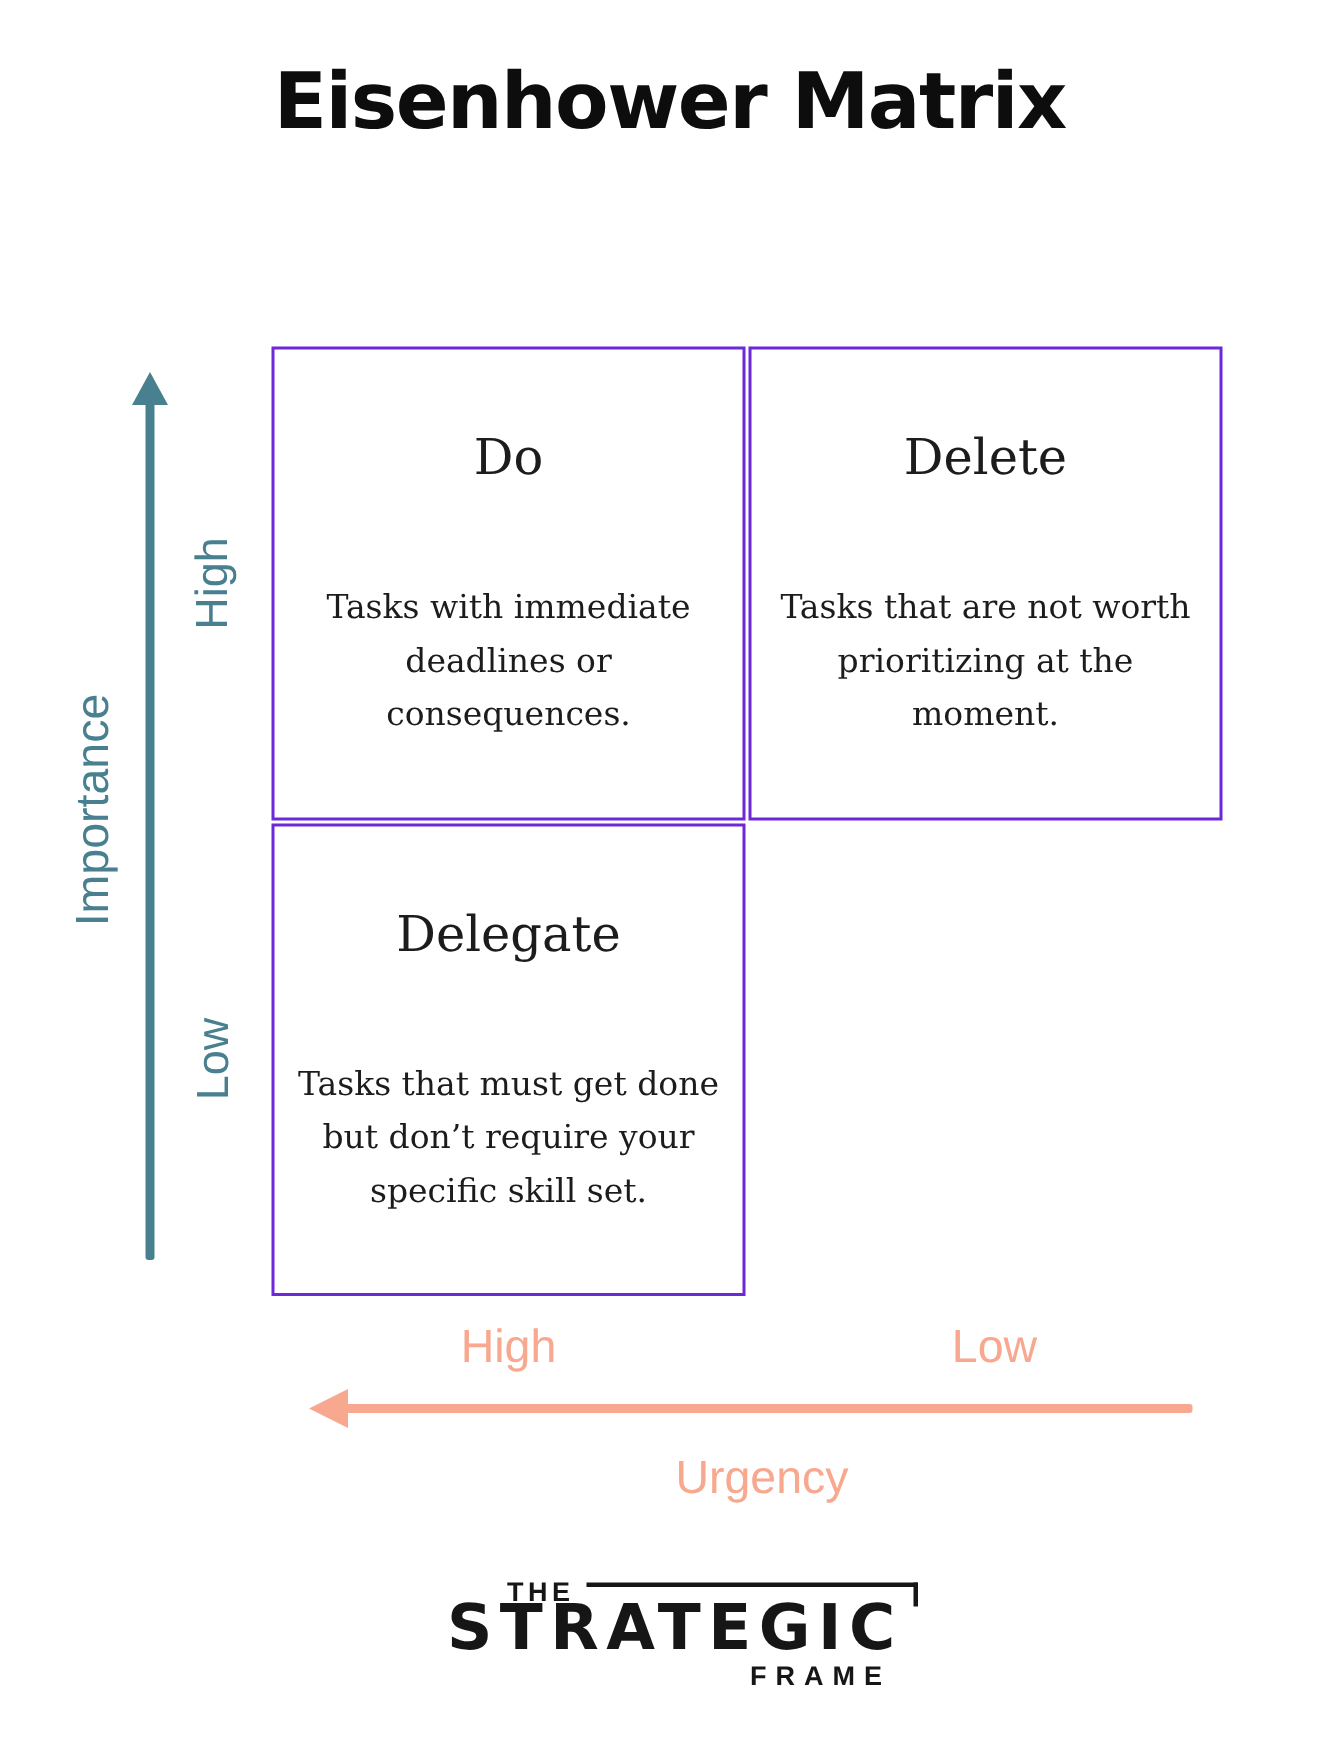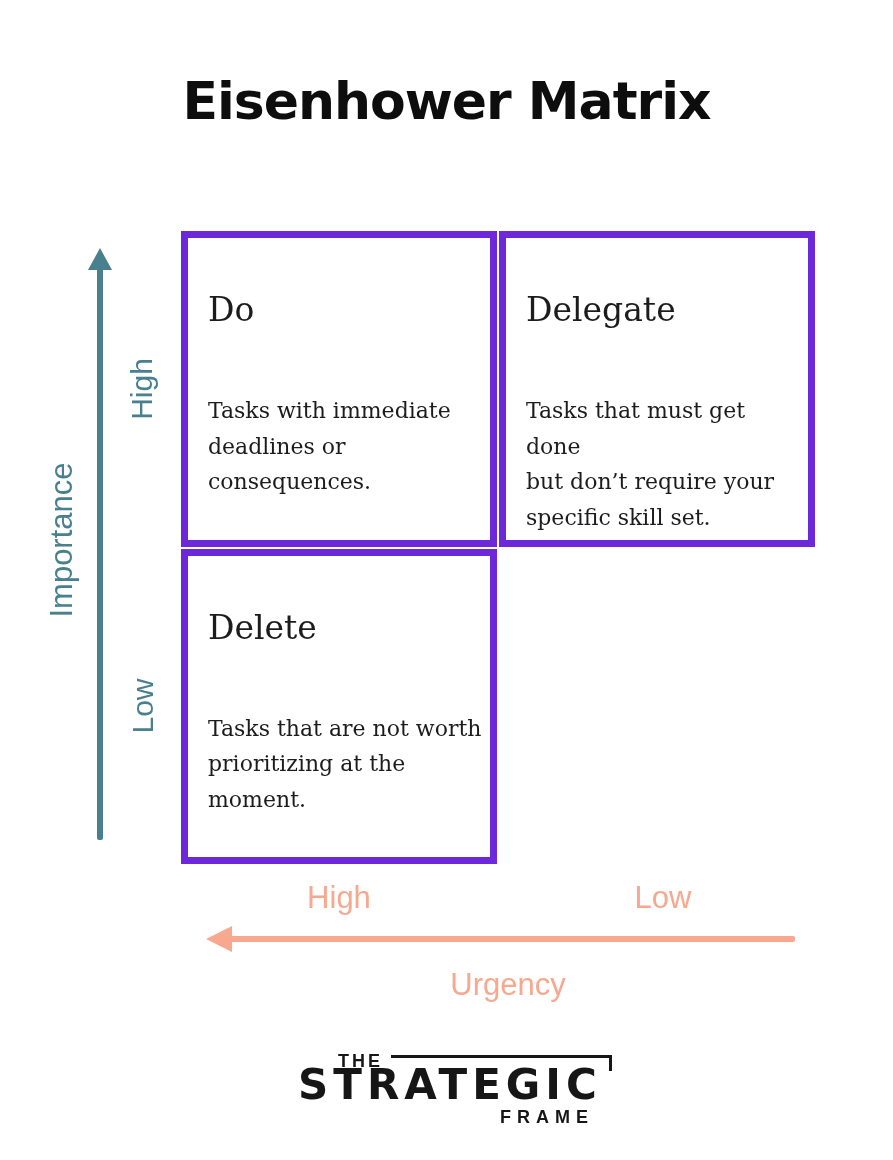--- a/index.html
+++ b/index.html
@@ -15,40 +15,39 @@
   
   .page-title {
     position: absolute;
     top: 38px; left: 0; width: 893px;
     text-align: center;
     font-family: "DejaVu Sans", sans-serif;
     font-weight: 800;
     font-size: 52px;
     letter-spacing: -1px;
     color: #0d0d0d;
-    margin-top: 33px;
   }
 
   
   .matrix {
     position: absolute;
     left: 181px; top: 231px;
     width: 634px; height: 633px;
     display: grid;
     grid-template-columns: 1fr 1fr;
     grid-template-rows: 1fr 1fr;
     gap: 2px;
     box-sizing: border-box;
   }
   .cell {
-    border: 7px solid #6d28d9;
+    border: 2px solid #6d28d9;
     background: #ffffff;
     box-sizing: border-box;
-    text-align: left;
-    padding: 52px 6px 0 20px;
+    text-align: center;
+    padding: 52px 6px 0 6px;
   }
   .cell h2 {
     margin: 0;
     font-family: "DejaVu Serif", serif;
     font-weight: 400;
     font-size: 33px;
     color: #1c1c1c;
   }
   .cell p {
     margin: 64px auto 0 auto;
@@ -174,30 +173,30 @@
   <div class="rot-label y-low">Low</div>
 
   <div class="matrix">
     <div class="cell">
       <h2>Do</h2>
       <p>Tasks with immediate
 deadlines or
 consequences.</p>
     </div>
     <div class="cell">
+      <h2>Delete</h2>
+      <p>Tasks that are not worth
+prioritizing at the
+moment.</p>
+    </div>
+    <div class="cell">
       <h2>Delegate</h2>
       <p>Tasks that must get done
 but don’t require your
 specific skill set.</p>
-    </div>
-    <div class="cell">
-      <h2>Delete</h2>
-      <p>Tasks that are not worth
-prioritizing at the
-moment.</p>
     </div>
   </div>
 
   <div class="h-label x-high">High</div>
   <div class="h-label x-low">Low</div>
   <div class="h-head"></div>
   <div class="h-line"></div>
   <div class="h-label x-urgency">Urgency</div>
 
   <div class="logo">

